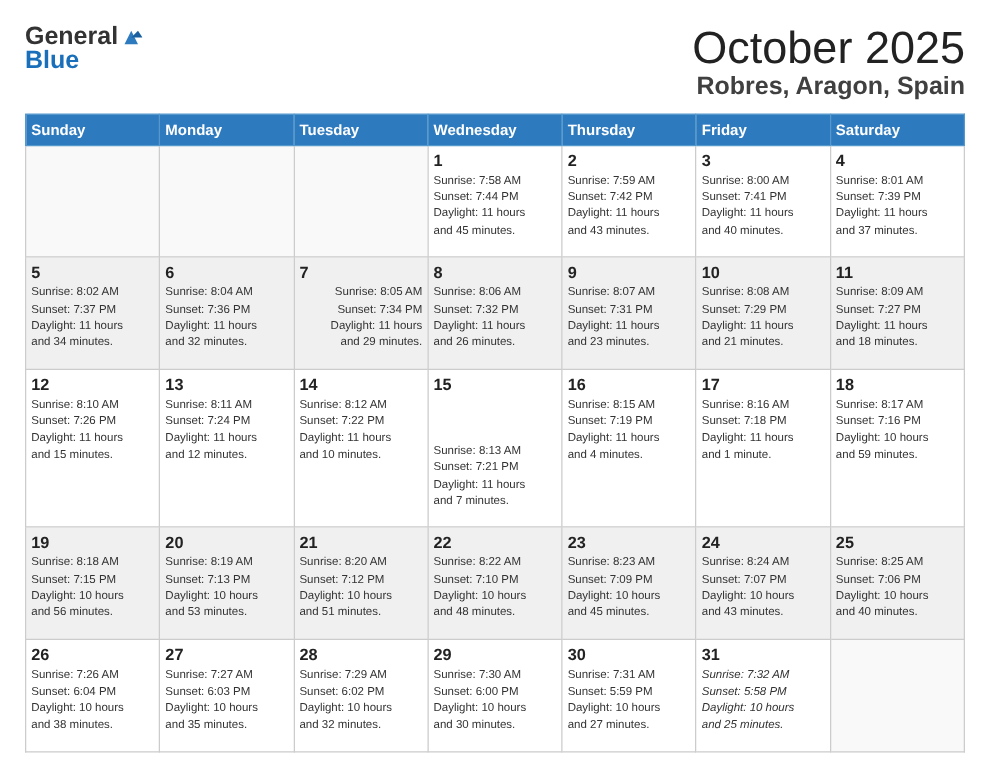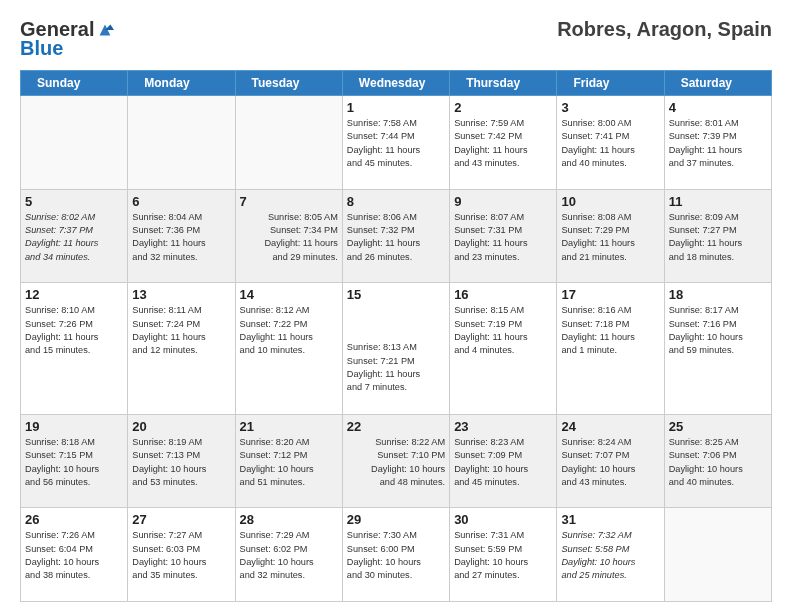--- a/index.html
+++ b/index.html
@@ -65,21 +65,21 @@
       border: 1px solid #ccc;
       border-collapse: collapse;
       width: 100%;
       table-layout: fixed;
     }
     .calendar th {
       background: #2e7abf;
       color: #fff;
       font-size: 12px;
       font-weight: bold;
-      padding: 5px 16px;
+      padding: 5px 4px;
       text-align: left;
       border: 1px solid #5599cc;
     }
     .calendar td {
       border: 1px solid #ccc;
       vertical-align: top;
       padding: 4px 4px 3px 4px;
       font-size: 9.5px;
       color: #333;
       height: 82px;
@@ -112,20 +112,21 @@
       <div class="logo-text">
         <span class="logo-general">General</span>
         <svg class="logo-icon" viewBox="0 0 20 20">
           <polygon points="4,16 10,4 16,16" fill="#2e7abf"></polygon>
           <polygon points="10,10 16,4 20,10" fill="#1a5fa0"></polygon>
         </svg>
       </div>
       <span class="logo-blue" style="font-size:20px;font-weight:bold;margin-top:-4px;">Blue</span>
     </div>
     <div class="title-block">
+      <div class="month-title">October 2025</div>
       <div class="subtitle">Robres, Aragon, Spain</div>
     </div>
   </div>
 
   <table class="calendar">
     <thead>
       <tr>
       <th>Sunday</th>
           <th>Monday</th>
           <th>Tuesday</th>
@@ -165,21 +166,21 @@
             <div class="day-number">4</div>
             <div class="day-info" style="white-space: pre-line;">Sunrise: 8:01 AM
 Sunset: 7:39 PM
 Daylight: 11 hours
 and 37 minutes.</div>
           </td>
         </tr>
         <tr class="row-shaded">
           <td>
             <div class="day-number">5</div>
-            <div class="day-info" style="white-space: pre-line; font-style: italic;">Sunrise: 8:02 AM
+            <div class="day-info" style="white-space: pre-line;">Sunrise: 8:02 AM
 Sunset: 7:37 PM
 Daylight: 11 hours
 and 34 minutes.</div>
           </td>
           <td>
             <div class="day-number">6</div>
             <div class="day-info" style="white-space: pre-line;">Sunrise: 8:04 AM
 Sunset: 7:36 PM
 Daylight: 11 hours
 and 32 minutes.</div>
@@ -288,21 +289,21 @@
           </td>
           <td>
             <div class="day-number">21</div>
             <div class="day-info" style="white-space: pre-line;">Sunrise: 8:20 AM
 Sunset: 7:12 PM
 Daylight: 10 hours
 and 51 minutes.</div>
           </td>
           <td>
             <div class="day-number">22</div>
-            <div class="day-info" style="white-space: pre-line; text-align: right;">Sunrise: 8:22 AM
+            <div class="day-info" style="white-space: pre-line;">Sunrise: 8:22 AM
 Sunset: 7:10 PM
 Daylight: 10 hours
 and 48 minutes.</div>
           </td>
           <td>
             <div class="day-number">23</div>
             <div class="day-info" style="white-space: pre-line;">Sunrise: 8:23 AM
 Sunset: 7:09 PM
 Daylight: 10 hours
 and 45 minutes.</div>

